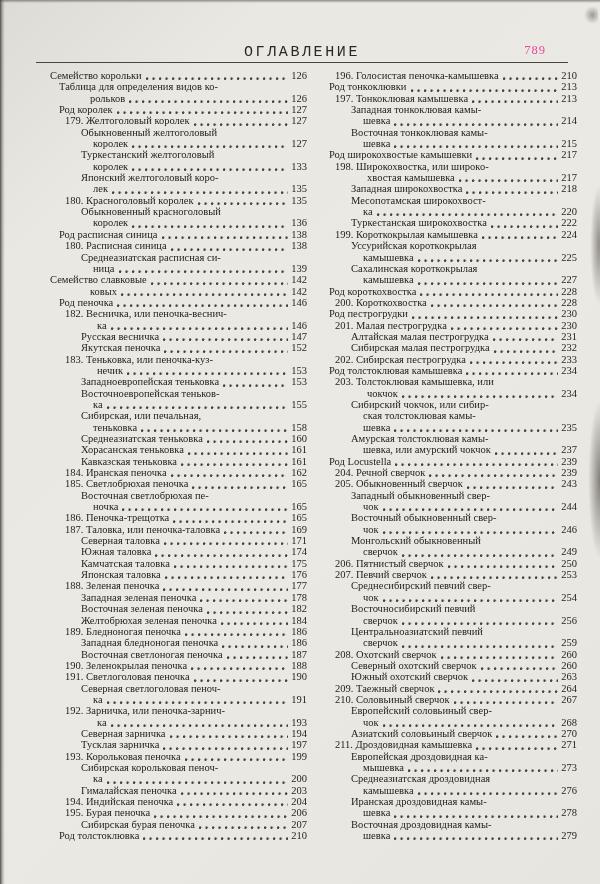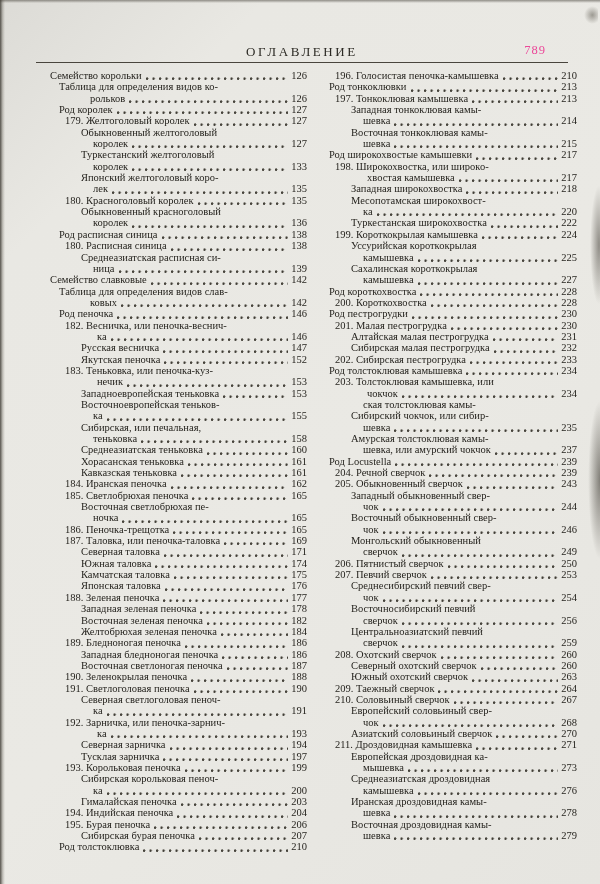--- a/index.html
+++ b/index.html
@@ -21,21 +21,21 @@
     background:radial-gradient(ellipse at 90% 50%,rgba(70,66,58,.55),rgba(0,0,0,0) 70%);}
   .smudge.s2{right:0;top:400px;width:12px;height:160px;
     background:radial-gradient(ellipse at 100% 50%,rgba(60,56,48,.6),rgba(0,0,0,0) 70%);}
   .smudge.s3{right:2px;top:6px;width:14px;height:18px;
     background:radial-gradient(ellipse at 60% 50%,rgba(80,76,66,.5),rgba(0,0,0,0) 70%);}
 
   .header{padding:44px 32px 0 36px;position:relative;}
   .header-row{position:relative;height:14px;}
   .running-title{
     position:absolute;left:50%;transform:translateX(-50%);
-    font-size:13px;letter-spacing:2.6px;white-space:nowrap;color:#2b2923;
+    font-size:15px;letter-spacing:2.6px;white-space:nowrap;color:#2b2923;font-family:Liberation Mono, monospace;
   }
   .folio{position:absolute;right:22px;top:-1px;font-size:12.5px;letter-spacing:1px;color:#ec4899;}
   .rule{border-top:1px solid #49453d;margin-top:4px;}
 
   .cols{display:flex;gap:13px;padding:7px 23px 0 50px;}
   .col{flex:1 1 0;min-width:0;}
 
   .entry{font-size:10.5px;line-height:11.35px;}
   .line{display:flex;align-items:baseline;min-width:0;}
   .txt{white-space:nowrap;}
@@ -176,23 +176,20 @@
         </div>
       </div>
       <div class="entry i0">
         <div class="line first">
           <span class="txt">Семейство славковые</span>
           <span class="leader"></span>
           <span class="pg">142</span>
         </div>
       </div>
       <div class="entry i1">
-        <div class="line first">
-          <span class="txt">Таблица для определения видов слав-</span>
-        </div>
         <div class="line cont">
           <span class="txt">ковых</span>
           <span class="leader"></span>
           <span class="pg">142</span>
         </div>
       </div>
       <div class="entry i1">
         <div class="line first">
           <span class="txt">Род пеночка</span>
           <span class="leader"></span>
@@ -667,25 +664,25 @@
         <div class="line first">
           <span class="txt">203. Толстоклювая камышевка, или</span>
         </div>
         <div class="line cont">
           <span class="txt">чокчок</span>
           <span class="leader"></span>
           <span class="pg">234</span>
         </div>
       </div>
       <div class="entry i3">
+        <div class="line first">
+          <span class="txt">Сибирский чокчок, или сибир-</span>
+        </div>
         <div class="line cont">
           <span class="txt">ская толстоклювая камы-</span>
-        </div>
-        <div class="line first">
-          <span class="txt">Сибирский чокчок, или сибир-</span>
         </div>
         <div class="line cont">
           <span class="txt">шевка</span>
           <span class="leader"></span>
           <span class="pg">235</span>
         </div>
       </div>
       <div class="entry i3">
         <div class="line first">
           <span class="txt">Амурская толстоклювая камы-</span>

